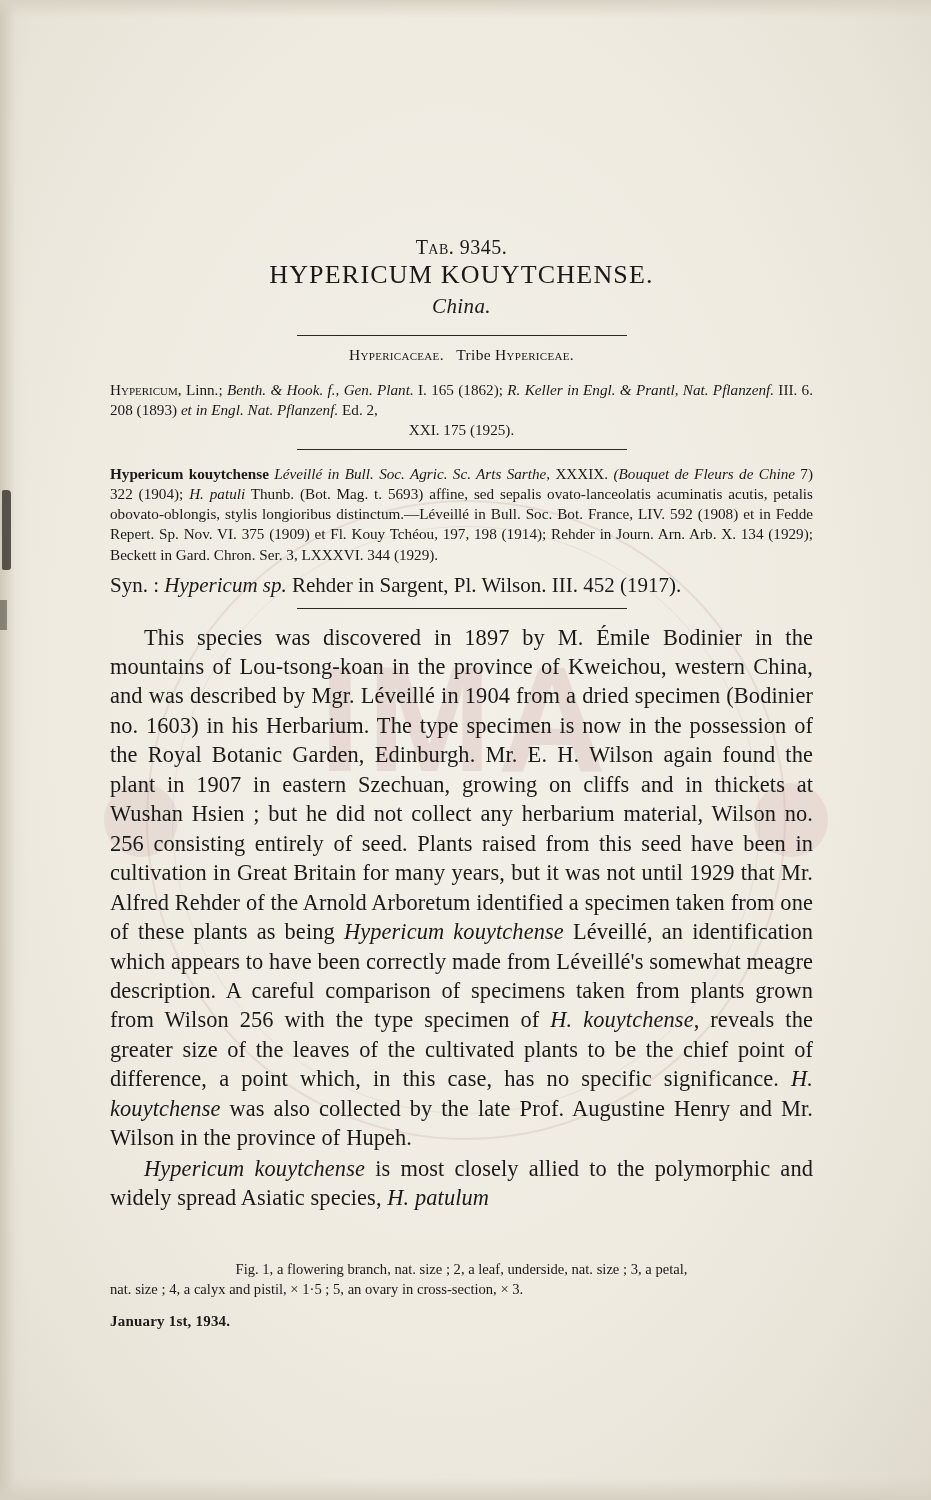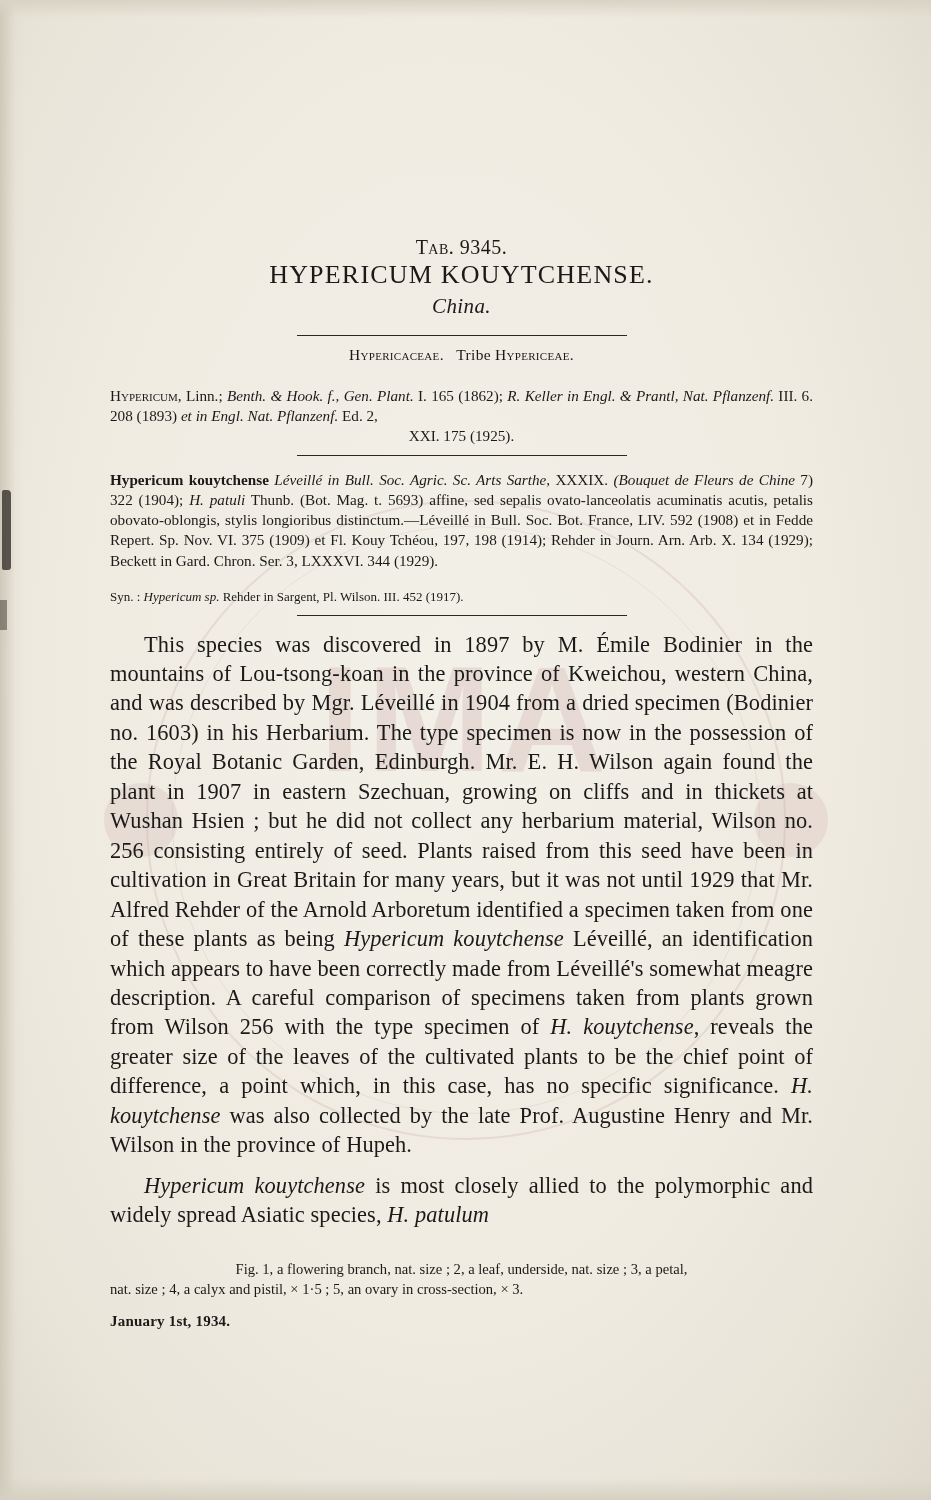--- a/index.html
+++ b/index.html
@@ -138,64 +138,64 @@
     width: 330px;
     height: 1px;
     background: #2b2721;
     margin: 16px auto 10px auto;
   }
 
   .family-line {
     text-align: center;
     font-size: 15.5px;
     letter-spacing: .3px;
-    margin-bottom: 22px;
+    margin-bottom: 16px;
   }
   .sc { font-variant: small-caps; }
 
   .refblock {
     font-size: 15.2px;
     line-height: 1.30;
     text-align: justify;
   }
   .ref-center { text-align: center; }
   .it { font-style: italic; }
   .bold { font-weight: bold; }
 
   .ref2 {
     font-size: 15.2px;
     line-height: 1.32;
     text-align: justify;
     margin-top: 2px;
   }
 
   .syn {
-    font-size: 13px;
-    margin-top: 18px;
+    font-size: 21px;
+    margin-top: 8px;
   }
 
   .rule2 {
     width: 330px;
     height: 1px;
     background: #2b2721;
     margin: 10px auto 14px auto;
   }
 
   .body-text {
     font-size: 22.4px;
     line-height: 1.315;
     text-align: justify;
     text-justify: inter-word;
     letter-spacing: 0.1px;
   }
   .body-text p {
     margin: 0;
     text-indent: 34px;
   }
-  .body-text p + p { margin-top: 11px; }
+  .body-text p + p { margin-top: 1px; }
 
   .figline {
     position: absolute;
     left: 110px;
     right: 118px;
     top: 1248px;
     font-size: 14.6px;
     line-height: 1.35;
     text-align: justify;
   }

